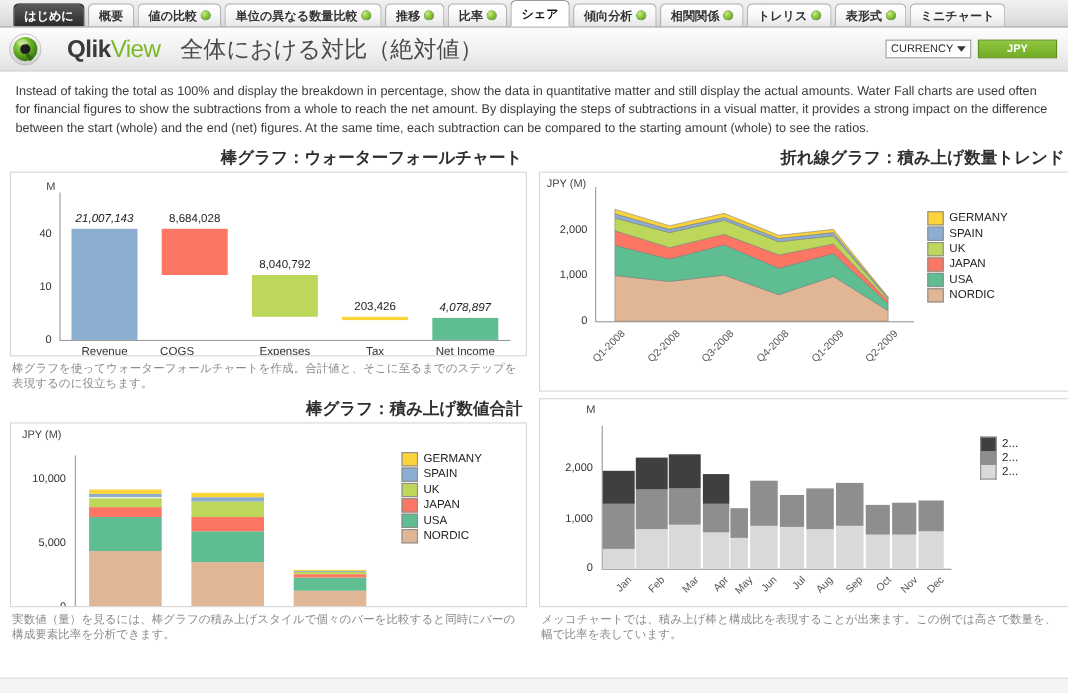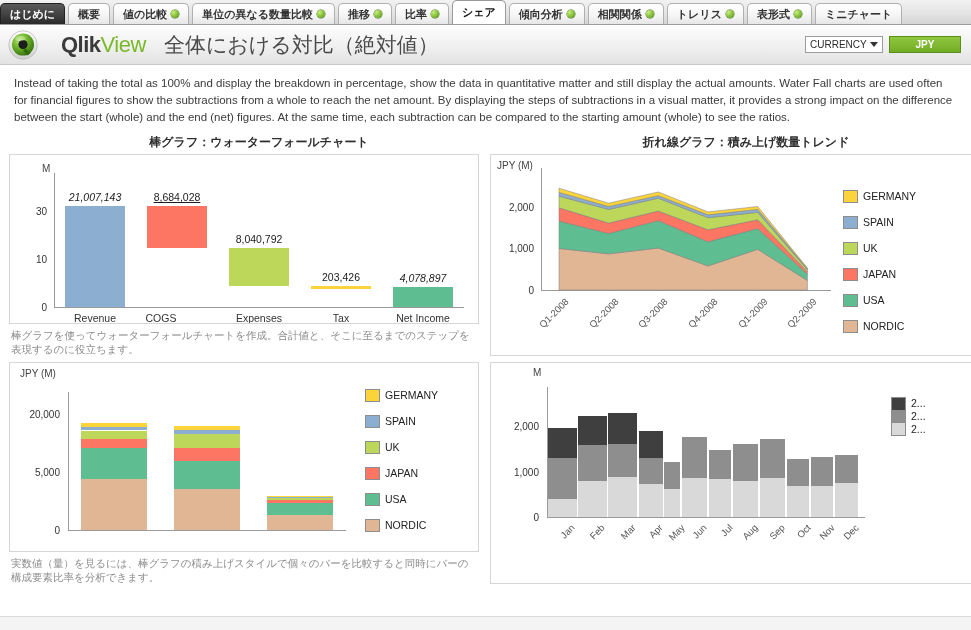--- a/index.html
+++ b/index.html
@@ -10,21 +10,21 @@
     overflow: hidden;
   }
 
   
   .tabbar {
     height: 25px;
     background: linear-gradient(to bottom, #f2f2f2 0%, #e3e3e3 60%, #d4d4d4 100%);
     border-bottom: 1px solid #9a9a9a;
     display: flex;
     align-items: flex-end;
-    padding-left: 0;
+    padding-left: 12px;
     position: relative;
   }
   .tab {
     height: 21px;
     display: flex;
     align-items: center;
     gap: 4px;
     padding: 0 9px;
     margin-right: 3px;
     font-size: 11px;
@@ -121,22 +121,22 @@
   
   .grid {
     display: grid;
     grid-template-columns: 470px 482px;
     grid-template-rows: 222px 222px;
     gap: 6px 11px;
     padding: 0 9px;
   }
   .panel { display: flex; flex-direction: column; }
   .panel-head {
-    display: flex; align-items: center; justify-content: center;
-    font-size: 12px; font-weight: bold; color: #2e2e2e;
+    display: flex; align-items: center; justify-content: flex-end;
+    font-size: 15px; font-weight: bold; color: #2e2e2e;
     padding: 0 4px 3px 2px;
     margin-left: 32px;
   }
   .panel-menu-caret {
     width: 0; height: 0;
     border-left: 5px solid transparent;
     border-right: 5px solid transparent;
     border-top: 5px solid #8c8c8c;
     cursor: pointer;
   }
@@ -176,21 +176,21 @@
   }
   .bar { position: absolute; }
   .bar-label {
     position: absolute; font-size: 10.5px; color: #1c1c1c;
     text-align: center; white-space: nowrap;
   }
   .bar-label.ital { font-style: italic; }
 
   .legend {
     position: absolute;
-    display: flex; flex-direction: column; gap: 12px;
+    display: flex; flex-direction: column;
   }
   .legend-row {
     display: flex; align-items: center; gap: 5px;
     height: 14px;
   }
   .legend-swatch {
     width: 15px; height: 13px;
     border: 1px solid #8d8d8d;
     flex: 0 0 auto;
   }
@@ -304,26 +304,26 @@
   <div class="panel">
     <div class="panel-head">
       <span>棒グラフ：ウォーターフォールチャート</span>
     </div>
     <div class="panel-body" id="chart-waterfall">
         <span class="unit-label" style="left:32px;top:8px;">M</span>
         <div class="axis-line" style="left:44px;top:18px;width:1px;height:134px;"></div>
         <div class="axis-line" style="left:44px;top:152px;width:410px;height:1px;"></div>
         <span class="ytick" style="left:0px;width:37px;top:152px;">0</span>
         <span class="ytick" style="left:0px;width:37px;top:104px;">10</span>
-        <span class="ytick" style="left:0px;width:37px;top:56px;">30</span>
+        <span class="ytick" style="left:0px;width:37px;top:56px;">40</span>
         <div class="bar" style="left:55px;top:51.166399999999996px;width:60px;height:100.8336px;background:#8caed0;"></div>
         <div class="bar-label ital" style="left:30px;top:36.166399999999996px;width:110px;">21,007,143</div>
         <div class="xtick" style="left:30px;top:157px;width:110px;">Revenue</div>
         <div class="bar" style="left:137px;top:51.166399999999996px;width:60px;height:41.6832px;background:#fc7663;"></div>
-        <div class="bar-label" style="left:112px;top:36.166399999999996px;width:110px;text-decoration:underline;">8,684,028</div>
+        <div class="bar-label" style="left:112px;top:36.166399999999996px;width:110px;">8,684,028</div>
         <div class="xtick" style="left:96px;top:157px;width:110px;">COGS</div>
         <div class="bar" style="left:219px;top:92.8496px;width:60px;height:38.596800000000016px;background:#bdd75a;"></div>
         <div class="bar-label" style="left:194px;top:77.8496px;width:110px;">8,040,792</div>
         <div class="xtick" style="left:194px;top:157px;width:110px;">Expenses</div>
         <div class="bar" style="left:301px;top:131.4464px;width:60px;height:2.5px;background:#fbd33a;"></div>
         <div class="bar-label" style="left:276px;top:116.44640000000001px;width:110px;">203,426</div>
         <div class="xtick" style="left:276px;top:157px;width:110px;">Tax</div>
         <div class="bar" style="left:383px;top:132.42079999999999px;width:60px;height:19.579200000000014px;background:#5fbe91;"></div>
         <div class="bar-label ital" style="left:358px;top:117.42079999999999px;width:110px;">4,078,897</div>
         <div class="xtick" style="left:358px;top:157px;width:110px;">Net Income</div>
@@ -379,27 +379,30 @@
           </div>
           <div class="legend-row">
             <span class="legend-swatch" style="background:#e0b695;"></span>
             <span class="legend-label">NORDIC</span>
           </div>
         </div>
       </div>
   </div>
 
   <div class="panel">
+    <div class="panel-head">
+      <span>棒グラフ：積み上げ数値合計</span>
+    </div>
     <div class="panel-body" id="chart-stacked">
         <span class="unit-label" style="left:10px;top:5px;">JPY (M)</span>
         <div class="axis-line" style="left:58px;top:29px;width:1px;height:138px;"></div>
         <div class="axis-line" style="left:58px;top:167px;width:278px;height:1px;"></div>
         <span class="ytick" style="left:0px;width:50px;top:167px;">0</span>
         <span class="ytick" style="left:0px;width:50px;top:108.81818181818181px;">5,000</span>
-        <span class="ytick" style="left:0px;width:50px;top:50.63636363636364px;">20,000</span>
+        <span class="ytick" style="left:0px;width:50px;top:50.63636363636364px;">10,000</span>
         <div class="bar" style="left:71.33333333333334px;top:116.38181818181818px;width:66px;height:50.618181818181824px;background:#e0b695;"></div>
         <div class="bar" style="left:71.33333333333334px;top:85.19636363636364px;width:66px;height:31.185454545454533px;background:#5fbe91;"></div>
         <div class="bar" style="left:71.33333333333334px;top:76.35272727272728px;width:66px;height:8.843636363636364px;background:#fc7663;"></div>
         <div class="bar" style="left:71.33333333333334px;top:67.50909090909092px;width:66px;height:8.843636363636364px;background:#bdd75a;"></div>
         <div class="bar" style="left:71.33333333333334px;top:63.901818181818186px;width:66px;height:3.607272727272729px;background:#8caed0;"></div>
         <div class="bar" style="left:71.33333333333334px;top:60.41090909090909px;width:66px;height:3.490909090909099px;background:#fbd33a;"></div>
         <div class="bar" style="left:164.00000000000003px;top:125.69090909090909px;width:66px;height:41.30909090909091px;background:#e0b695;"></div>
         <div class="bar" style="left:164.00000000000003px;top:98.22909090909091px;width:66px;height:27.461818181818174px;background:#5fbe91;"></div>
         <div class="bar" style="left:164.00000000000003px;top:85.4290909090909px;width:66px;height:12.800000000000011px;background:#fc7663;"></div>
         <div class="bar" style="left:164.00000000000003px;top:70.88363636363637px;width:66px;height:14.545454545454533px;background:#bdd75a;"></div>
@@ -495,17 +498,18 @@
             <div class="sw" style="background:#8e8e8e;"></div>
             <div class="sw" style="background:#d9d9d9;"></div>
           </div>
           <div class="labels">
             <span>2...</span>
             <span>2...</span>
             <span>2...</span>
           </div>
         </div>
       </div>
+    <div class="panel-note">メッコチャートでは、積み上げ棒と構成比を表現することが出来ます。この例では高さで数量を、幅で比率を表しています。</div>
   </div>
 
 </div>
 
 <div class="footer-strip"></div>
 
 </body></html>

